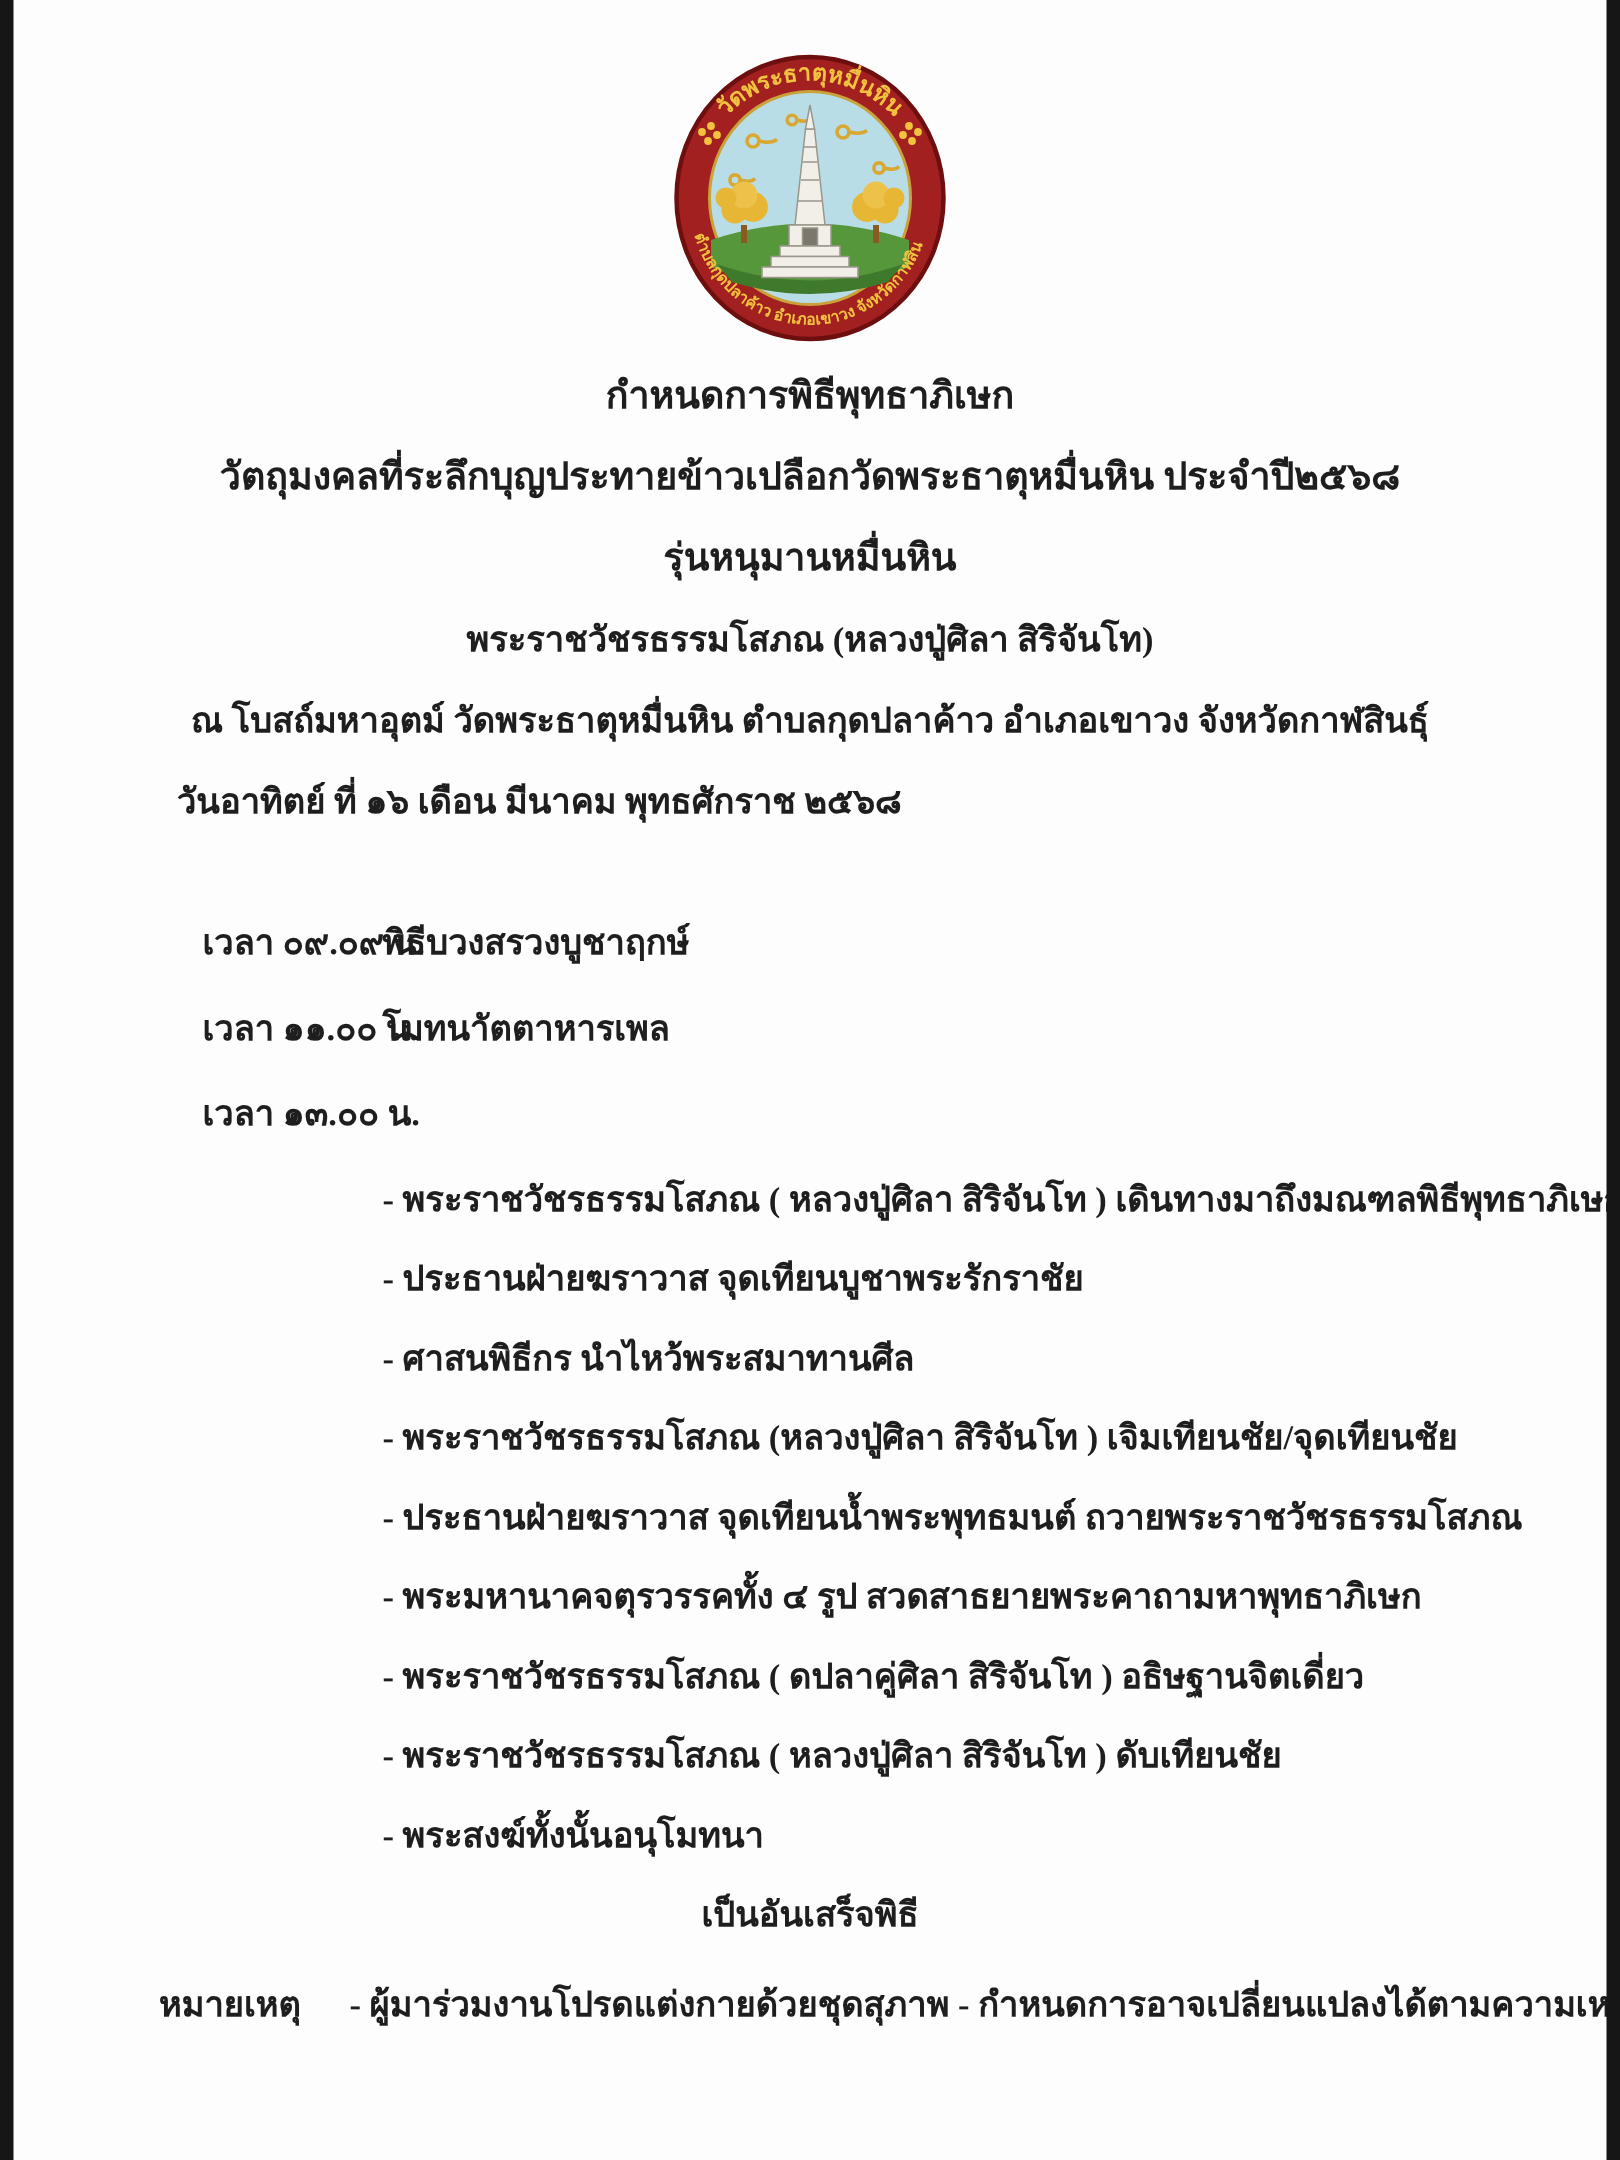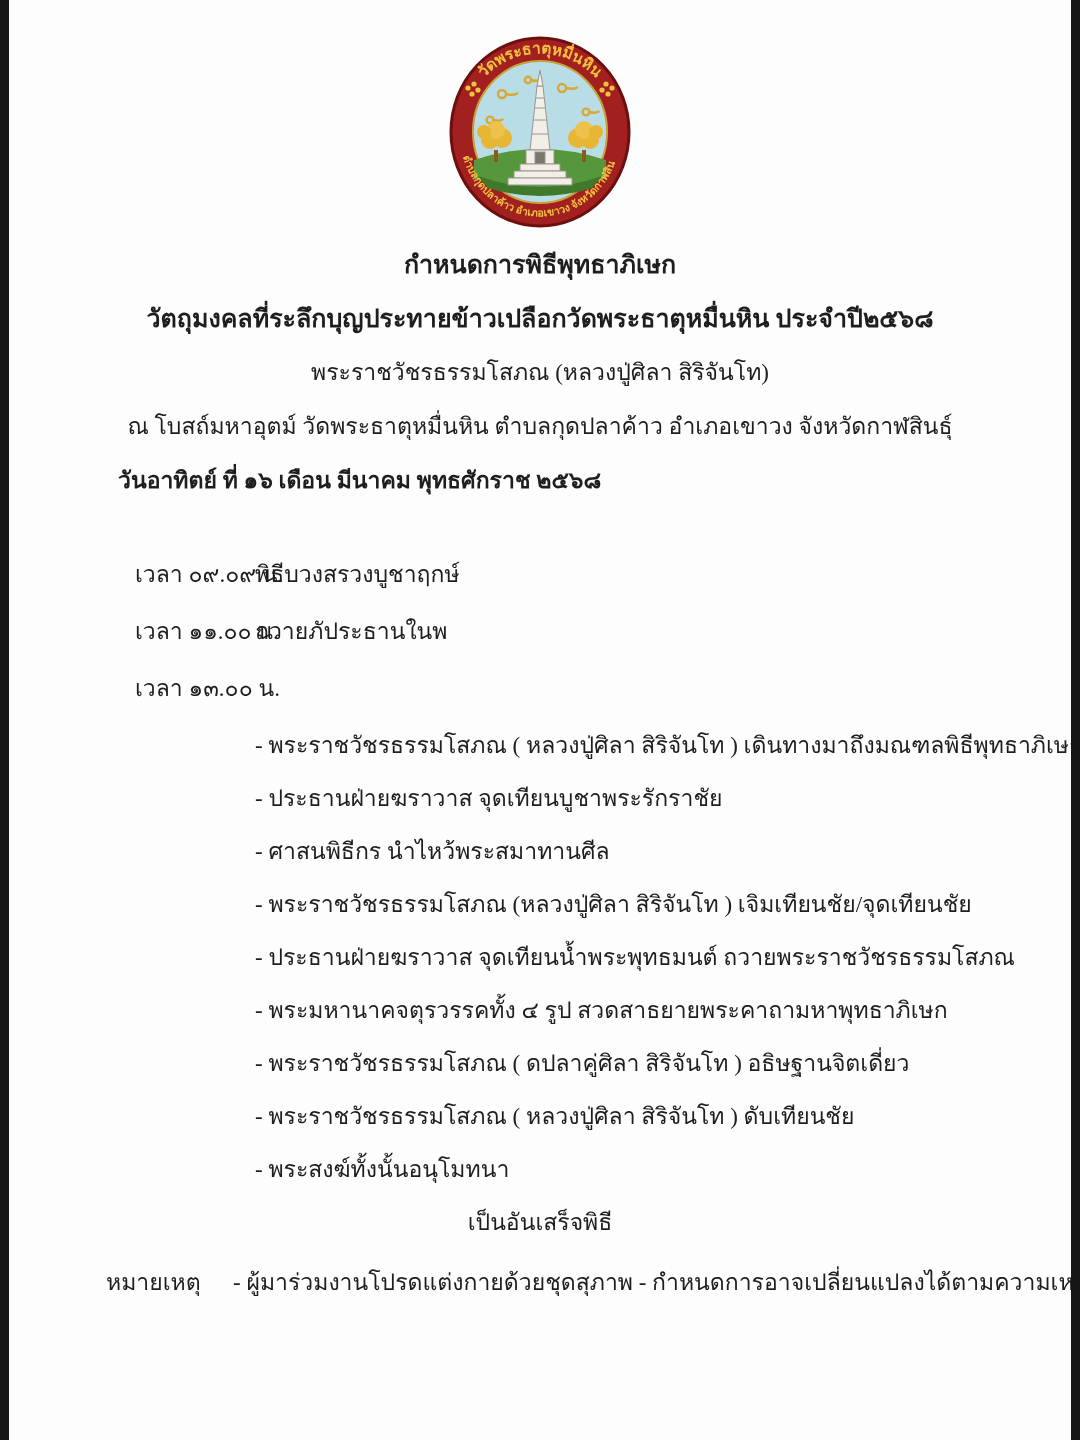--- a/index.html
+++ b/index.html
@@ -4,21 +4,21 @@
 <style>
   html,body{margin:0;padding:0;}
   body{width:1080px;height:1440px;background:#ffffff;overflow:hidden;
        font-family:"Liberation Serif","DejaVu Serif",serif;color:#1e1e1e;}
   .page{position:relative;width:1080px;height:1440px;background:#fdfdfd;}
   .edge{position:absolute;top:0;bottom:0;width:9px;background:#161616;z-index:5;}
   .edge.left{left:0;}
   .edge.right{right:0;}
   .content{position:relative;width:100%;height:100%;}
   .logo-wrap{padding-top:36px;text-align:center;height:192px;}
-  .line{font-size:23px;line-height:34px;white-space:nowrap;}
+  .line{font-size:23px;line-height:34px;white-space:nowrap;font-weight:bold;}
   .center{text-align:center;}
   .bold{font-weight:bold;margin-top:20px;}
   .title-block .line{margin-bottom:20px;}
   .title-lg{font-size:25px;}
   .date-line{margin-left:118px;margin-top:2px;}
   .schedule{margin-top:60px;}
   .sched-row{display:flex;margin-left:135px;margin-bottom:23px;}
   .sched-time{width:120px;flex:0 0 120px;}
   .sub-items{margin-top:11px;}
   .sub-item{margin-left:255px;margin-bottom:19px;}
@@ -111,34 +111,35 @@
           <text font-size="10.5" font-weight="bold" fill="#f2c23e">
             <textPath href="#arcBottom" startOffset="50%" text-anchor="middle">ตำบลกุดปลาค้าว อำเภอเขาวง จังหวัดกาฬสินธุ์</textPath>
           </text>
         </g>
       </svg>
     </div>
 
     <div class="title-block" style="margin-top:18px;">
       <div class="line center bold title-lg">กำหนดการพิธีพุทธาภิเษก</div>
       <div class="line center bold title-lg">วัตถุมงคลที่ระลึกบุญประทายข้าวเปลือกวัดพระธาตุหมื่นหิน ประจำปี๒๕๖๘</div>
+      <div class="line center bold title-lg">รุ่นหนุมานหมื่นหิน</div>
       <div class="line center">พระราชวัชรธรรมโสภณ (หลวงปู่ศิลา สิริจันโท)</div>
       <div class="line center">ณ โบสถ์มหาอุตม์ วัดพระธาตุหมื่นหิน ตำบลกุดปลาค้าว อำเภอเขาวง จังหวัดกาฬสินธุ์</div>
       <div class="line bold date-line">วันอาทิตย์ ที่ ๑๖ เดือน มีนาคม พุทธศักราช ๒๕๖๘</div>
     </div>
 
     <div class="schedule" id="schedule">
   <div class="sched-row line">
     <span class="sched-time">เวลา ๐๙.๐๙ น.</span>
     <span class="sched-act">พิธีบวงสรวงบูชาฤกษ์</span>
   </div>
 
   <div class="sched-row line">
     <span class="sched-time">เวลา ๑๑.๐๐ น.</span>
-    <span class="sched-act">ถวายภัประธานในพ</span>
+    <span class="sched-act">โมทนาัตตาหารเพล</span>
   </div>
 
   <div class="sched-row line">
     <span class="sched-time">เวลา ๑๓.๐๐ น.</span>
   </div>
 </div>
 
     <div class="sub-items" id="sub-items">
   <div class="sub-item line">- พระราชวัชรธรรมโสภณ ( หลวงปู่ศิลา สิริจันโท ) เดินทางมาถึงมณฑลพิธีพุทธาภิเษก</div>
 

